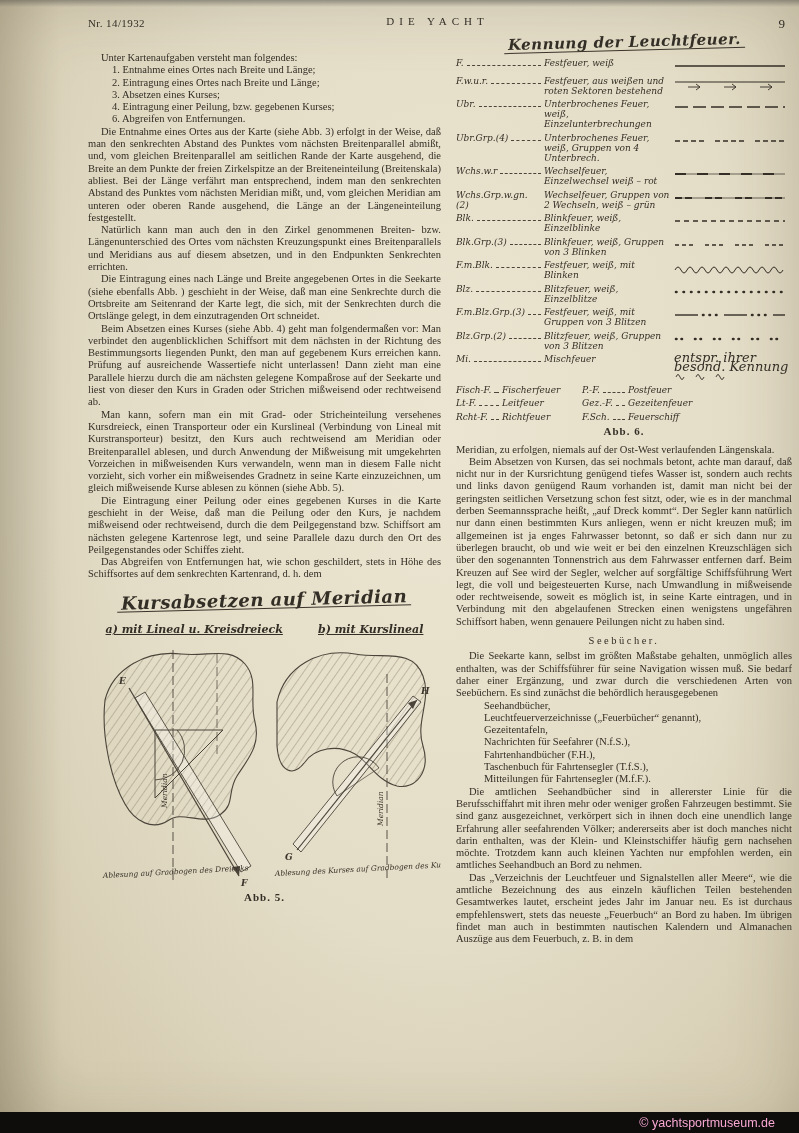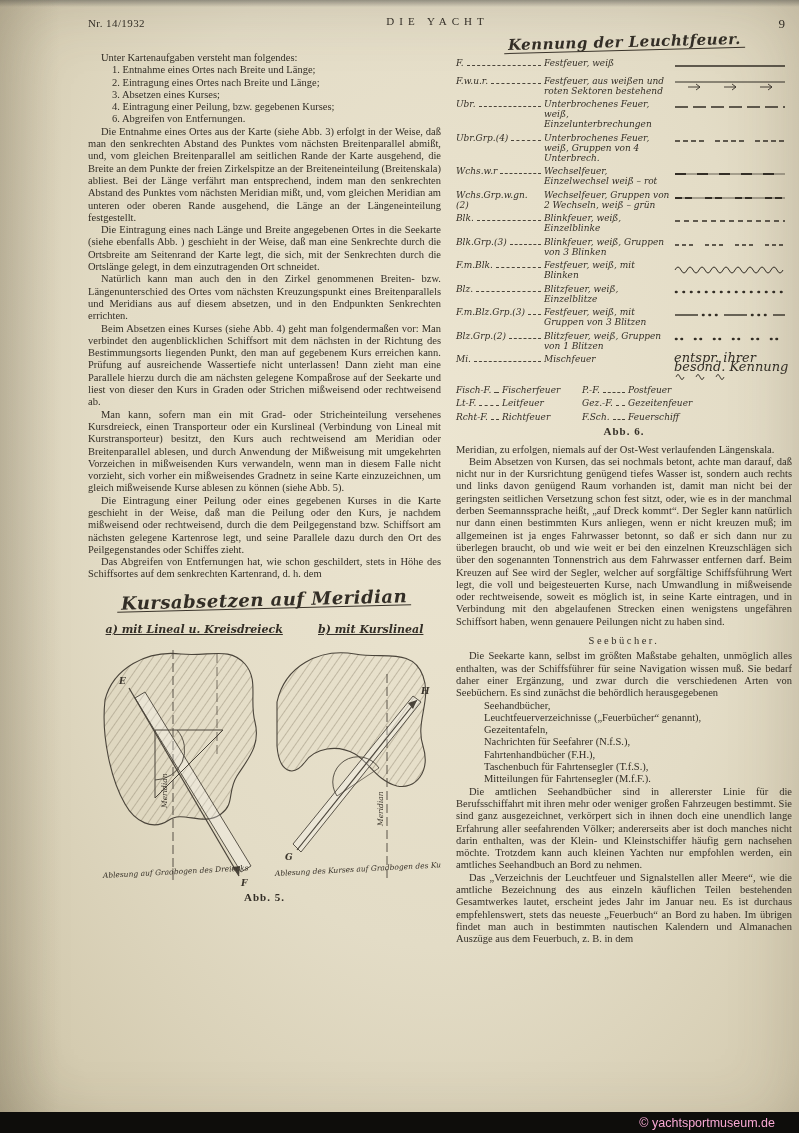--- a/index.html
+++ b/index.html
@@ -81,22 +81,22 @@
   <section class="col col-left">
     <p class="ind">Unter Kartenaufgaben versteht man folgendes:</p>
     <div class="num-list">
       <div>1. Entnahme eines Ortes nach Breite und Länge;</div>
       <div>2. Eintragung eines Ortes nach Breite und Länge;</div>
       <div>3. Absetzen eines Kurses;</div>
       <div>4. Eintragung einer Peilung, bzw. gegebenen Kurses;</div>
       <div>6. Abgreifen von Entfernungen.</div>
     </div>
     <p class="ind">Die Entnahme eines Ortes aus der Karte (siehe Abb. 3) erfolgt in der Weise, daß man den senkrechten Abstand des Punktes vom nächsten Breitenparallel abmißt, und, vom gleichen Breitenparallel am seitlichen Rande der Karte ausgehend, die Breite an dem Punkte der freien Zirkelspitze an der Breiteneinteilung (Breitenskala) abliest. Bei der Länge verfährt man entsprechend, indem man den senkrechten Abstand des Punktes vom nächsten Meridian mißt, und, vom gleichen Meridian am unteren oder oberen Rande ausgehend, die Länge an der Längeneinteilung festgestellt.</p>
+    <p class="ind">Natürlich kann man auch den in den Zirkel genommenen Breiten- bzw. Längenunterschied des Ortes vom nächsten Kreuzungspunkt eines Breitenparallels und Meridians aus auf diesem absetzen, und in den Endpunkten Senkrechten errichten.</p>
     <p class="ind">Die Eintragung eines nach Länge und Breite angegebenen Ortes in die Seekarte (siehe ebenfalls Abb. ) geschieht in der Weise, daß man eine Senkrechte durch die Ortsbreite am Seitenrand der Karte legt, die sich, mit der Senkrechten durch die Ortslänge gelegt, in dem einzutragenden Ort schneidet.</p>
-    <p class="ind">Natürlich kann man auch den in den Zirkel genommenen Breiten- bzw. Längenunterschied des Ortes vom nächsten Kreuzungspunkt eines Breitenparallels und Meridians aus auf diesem absetzen, und in den Endpunkten Senkrechten errichten.</p>
     <p class="ind">Beim Absetzen eines Kurses (siehe Abb. 4) geht man folgendermaßen vor: Man verbindet den augenblicklichen Schiffsort mit dem nächsten in der Richtung des Bestimmungsorts liegenden Punkt, den man auf gegebenem Kurs erreichen kann. Prüfung auf ausreichende Wassertiefe nicht unterlassen! Dann zieht man eine Parallele hierzu durch die am nächsten gelegene Kompaßrose auf der Seekarte und liest von dieser den Kurs in Graden oder Strichen mißweisend oder rechtweisend ab.</p>
     <p class="ind">Man kann, sofern man ein mit Grad- oder Stricheinteilung versehenes Kursdreieck, einen Transporteur oder ein Kurslineal (Verbindung von Lineal mit Kurstransporteur) besitzt, den Kurs auch rechtweisend am Meridian oder Breitenparallel ablesen, und durch Anwendung der Mißweisung mit umgekehrten Vorzeichen in mißweisenden Kurs verwandeln, wenn man in diesem Falle nicht vorzieht, sich vorher ein mißweisendes Gradnetz in seine Karte einzuzeichnen, um gleich mißweisende Kurse ablesen zu können (siehe Abb. 5).</p>
     <p class="ind">Die Eintragung einer Peilung oder eines gegebenen Kurses in die Karte geschieht in der Weise, daß man die Peilung oder den Kurs, je nachdem mißweisend oder rechtweisend, durch die dem Peilgegenstand bzw. Schiffsort am nächsten gelegene Kartenrose legt, und seine Parallele dazu durch den Ort des Peilgegenstandes oder Schiffes zieht.</p>
     <p class="ind">Das Abgreifen von Entfernungen hat, wie schon geschildert, stets in Höhe des Schiffsortes auf dem senkrechten Kartenrand, d. h. dem</p>
 
     <div class="script-wrap">
       <span class="script-heading">Kursabsetzen auf Meridian</span>
     </div>
 
     <div class="fig-labels">
@@ -300,21 +300,21 @@
               <line x1="99" y1="6" x2="111" y2="6" stroke-width="1.4"></line>
             </svg>
           </div>
       </div>
 
       <div class="krow">
         <div class="kabbr">
             <span>Blz.Grp.(2)</span>
             <span class="leader"></span>
           </div>
-        <div class="kdesc">Blitzfeuer, weiß, Gruppen von 1 Blitzen</div>
+        <div class="kdesc">Blitzfeuer, weiß, Gruppen von 3 Blitzen</div>
         <div class="kpat">
             <svg width="112" height="12" viewBox="0 0 112 12" stroke="#332e26">
               <line x1="2" y1="6" x2="110" y2="6" stroke-width="2.6" stroke-linecap="round" stroke-dasharray="0.5 5 0.5 13"></line>
             </svg>
           </div>
       </div>
 
       <div class="krow">
         <div class="kabbr">
             <span>Mi.</span>

